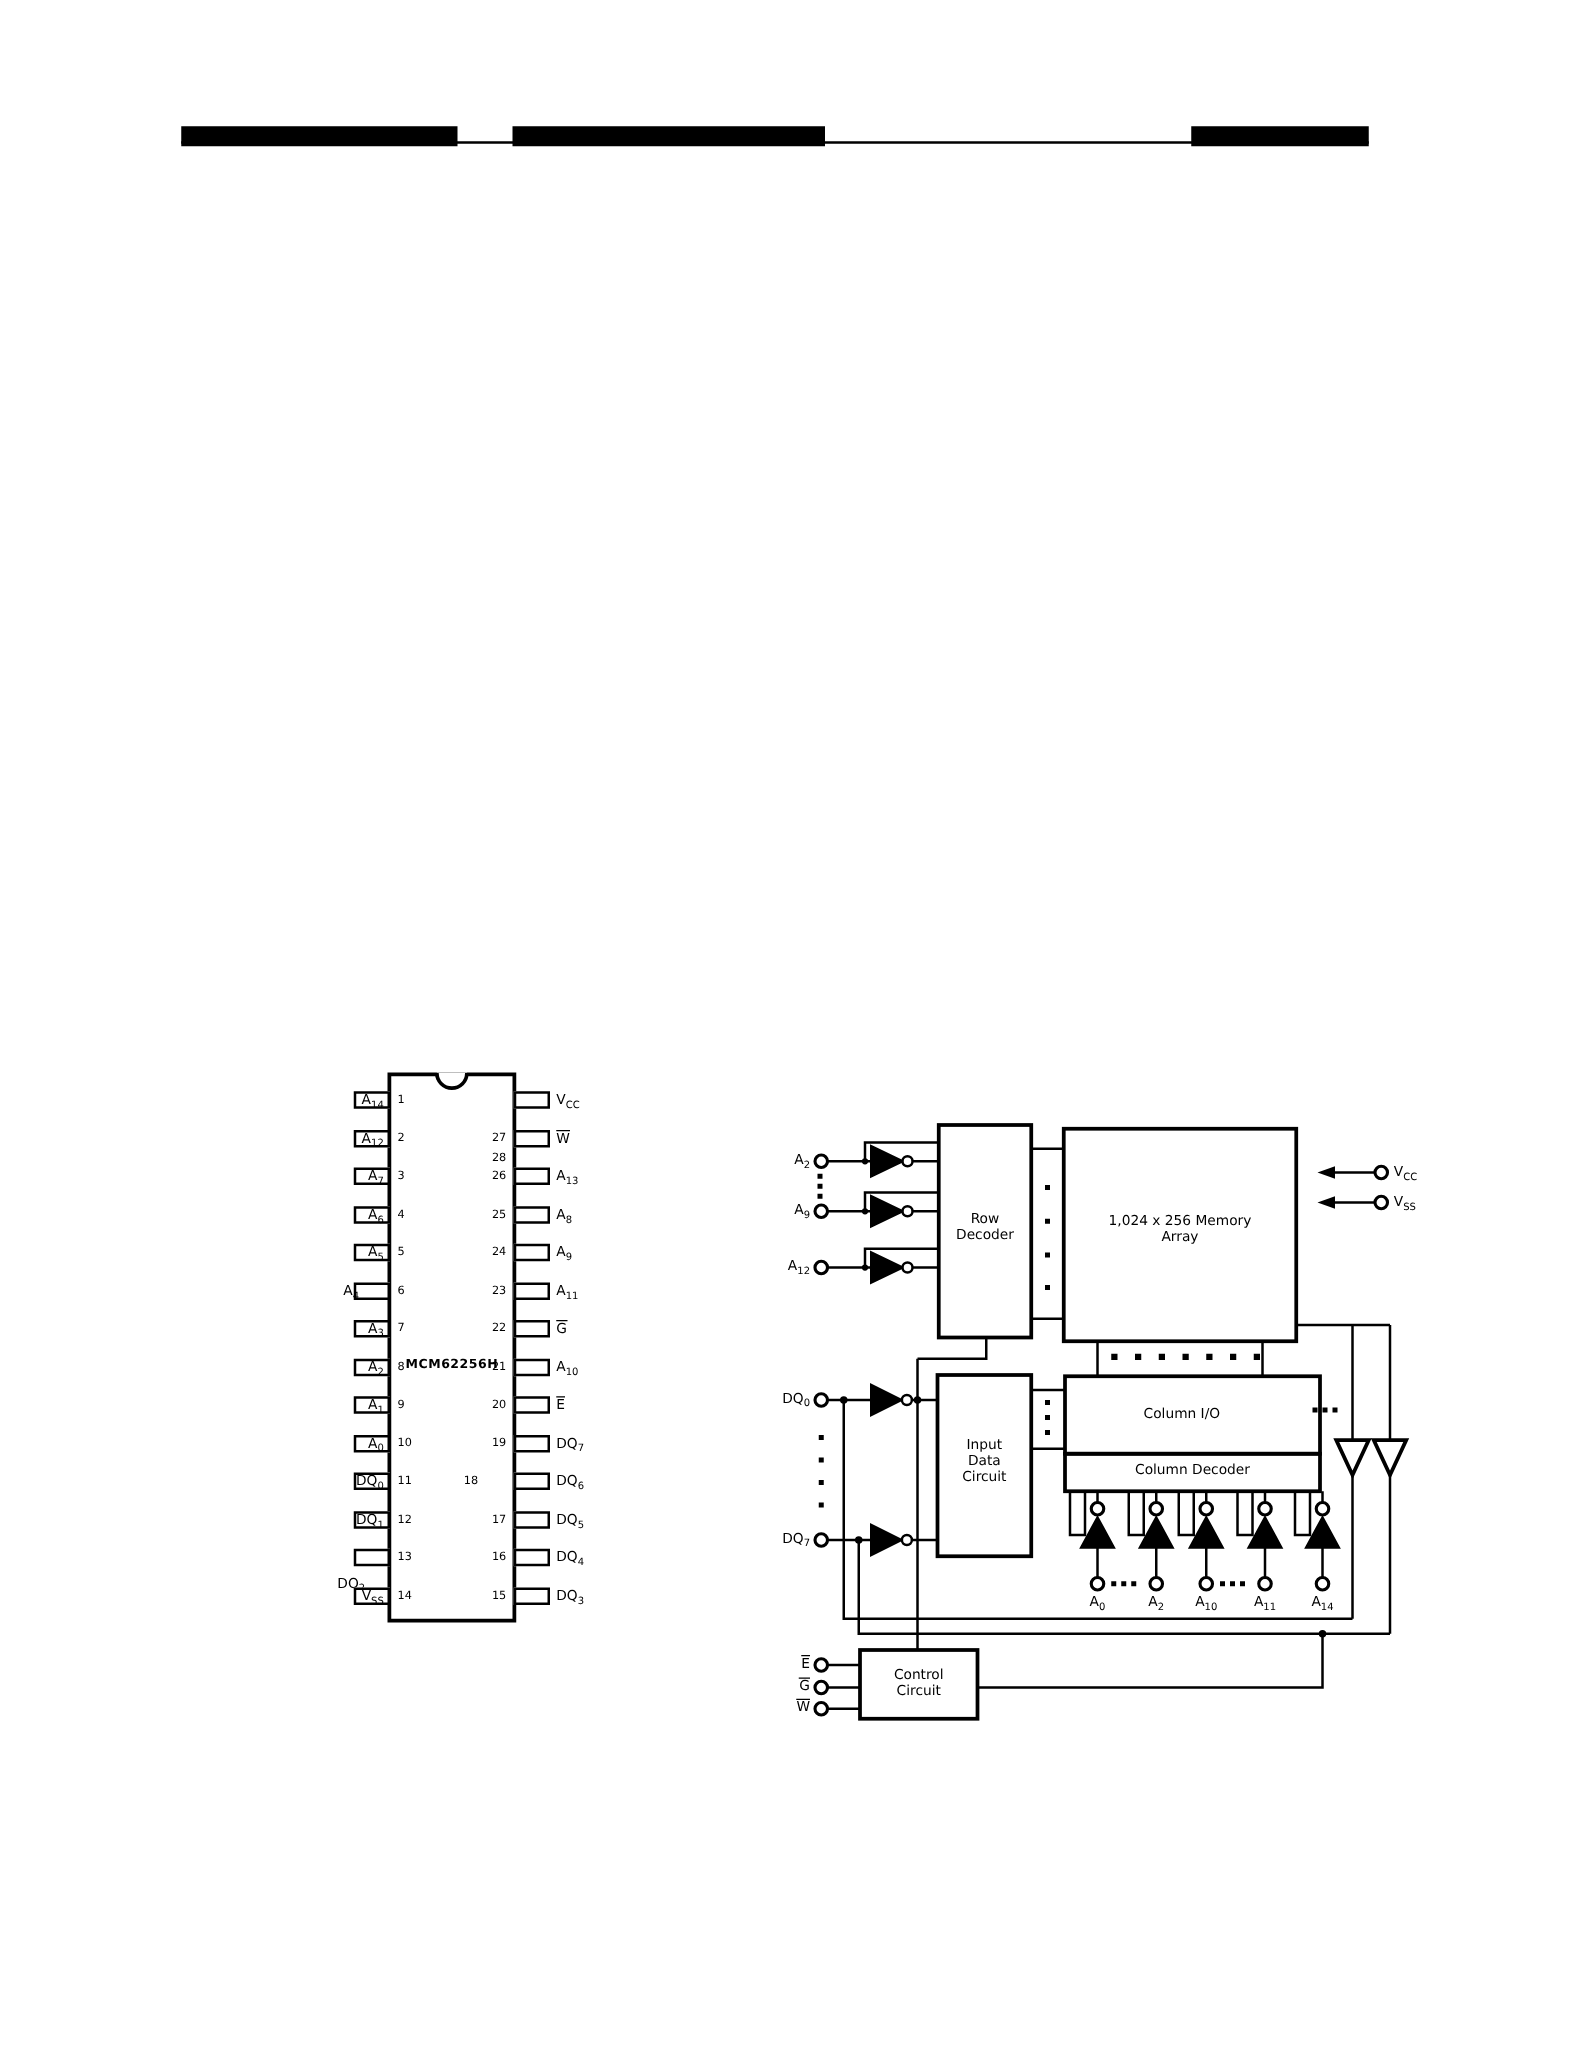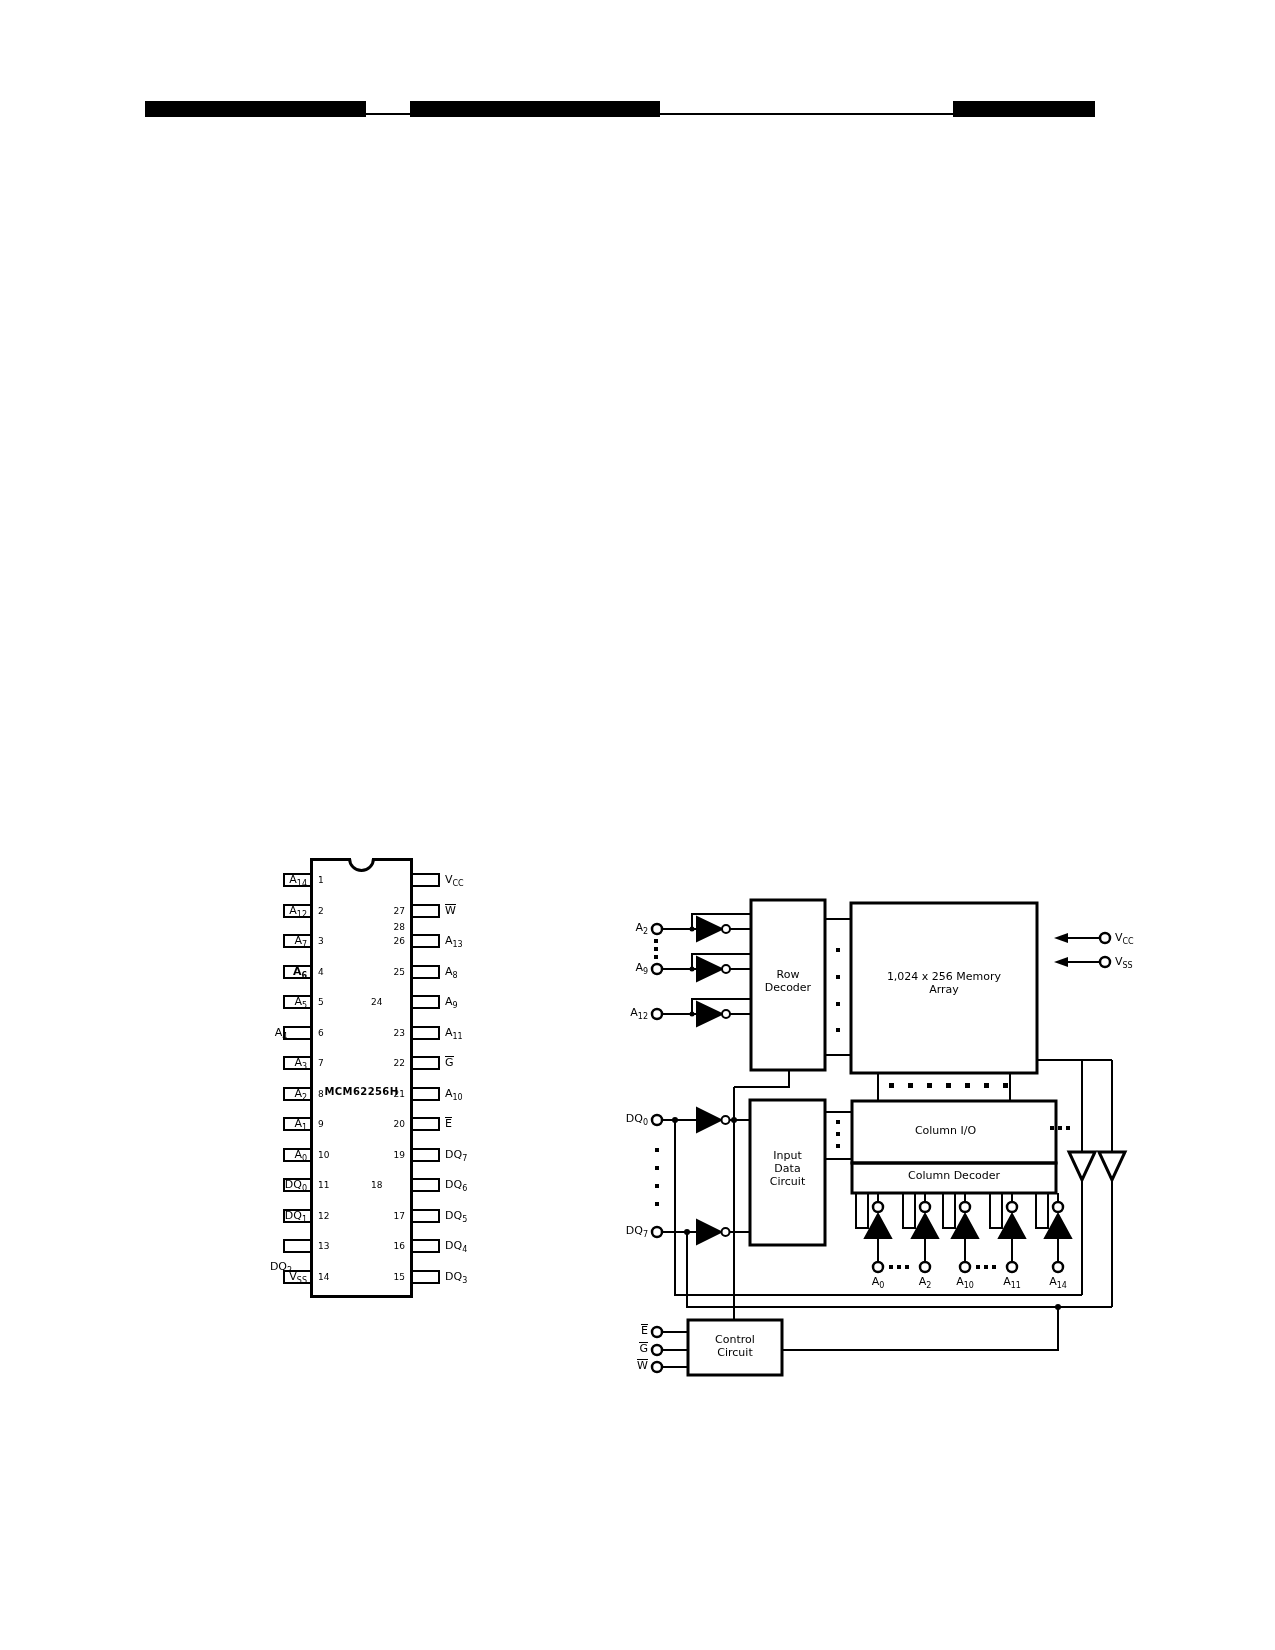--- a/index.html
+++ b/index.html
@@ -49,21 +49,21 @@
       <div class="pin-num" style="top: 25px; left: 63px;">1</div>
       <div class="pin-label" style="top: 23px; left: 0px; width: 52px; text-align: right;"><span><span>A</span><sub>14</sub></span></div>
       <div class="pin-stub" style="top: 53.5px; left: 28px;"></div>
       <div class="pin-num" style="top: 55.5px; left: 63px;">2</div>
       <div class="pin-label" style="top: 53.5px; left: 0px; width: 52px; text-align: right;"><span><span>A</span><sub>12</sub></span></div>
       <div class="pin-stub" style="top: 84px; left: 28px;"></div>
       <div class="pin-num" style="top: 86px; left: 63px;">3</div>
       <div class="pin-label" style="top: 84px; left: 0px; width: 52px; text-align: right;"><span><span>A</span><sub>7</sub></span></div>
       <div class="pin-stub" style="top: 114.5px; left: 28px;"></div>
       <div class="pin-num" style="top: 116.5px; left: 63px;">4</div>
-      <div class="pin-label" style="top: 114.5px; left: 0px; width: 52px; text-align: right; font-weight: bold;"><span><span>A</span><sub>6</sub></span></div>
+      <div class="pin-label" style="top: 114.5px; left: 0px; width: 52px; text-align: right;"><span><span>A</span><sub>6</sub></span></div>
       <div class="pin-stub" style="top: 145px; left: 28px;"></div>
       <div class="pin-num" style="top: 147px; left: 63px;">5</div>
       <div class="pin-label" style="top: 145px; left: 0px; width: 52px; text-align: right;"><span><span>A</span><sub>5</sub></span></div>
       <div class="pin-stub" style="top: 175.5px; left: 28px;"></div>
       <div class="pin-num" style="top: 177.5px; left: 63px;">6</div>
       <div class="pin-label" style="top: 175.5px; left: 0px; width: 52px; text-align: center;"><span><span>A</span><sub>4</sub></span></div>
       <div class="pin-stub" style="top: 206px; left: 28px;"></div>
       <div class="pin-num" style="top: 208px; left: 63px;">7</div>
       <div class="pin-label" style="top: 206px; left: 0px; width: 52px; text-align: right;"><span><span>A</span><sub>3</sub></span></div>
       <div class="pin-stub" style="top: 236.5px; left: 28px;"></div>
@@ -93,21 +93,21 @@
       <div class="pin-stub" style="top: 53.5px; left: 156px;"></div>
       <div class="pin-num" style="top: 55.5px; left: 116px; width: 34px; text-align: right;">27</div>
       <div class="pin-label" style="top: 53.5px; left: 190px;"><span><span class="ovl">W</span></span></div>
       <div class="pin-stub" style="top: 84px; left: 156px;"></div>
       <div class="pin-num" style="top: 86px; left: 116px; width: 34px; text-align: right;">26</div>
       <div class="pin-label" style="top: 84px; left: 190px;"><span><span>A</span><sub>13</sub></span></div>
       <div class="pin-stub" style="top: 114.5px; left: 156px;"></div>
       <div class="pin-num" style="top: 116.5px; left: 116px; width: 34px; text-align: right;">25</div>
       <div class="pin-label" style="top: 114.5px; left: 190px;"><span><span>A</span><sub>8</sub></span></div>
       <div class="pin-stub" style="top: 145px; left: 156px;"></div>
-      <div class="pin-num" style="top: 147px; left: 116px; width: 34px; ">24</div>
+      <div class="pin-num" style="top: 147px; left: 116px; width: 34px; text-align: right;">24</div>
       <div class="pin-label" style="top: 145px; left: 190px;"><span><span>A</span><sub>9</sub></span></div>
       <div class="pin-stub" style="top: 175.5px; left: 156px;"></div>
       <div class="pin-num" style="top: 177.5px; left: 116px; width: 34px; text-align: right;">23</div>
       <div class="pin-label" style="top: 175.5px; left: 190px;"><span><span>A</span><sub>11</sub></span></div>
       <div class="pin-stub" style="top: 206px; left: 156px;"></div>
       <div class="pin-num" style="top: 208px; left: 116px; width: 34px; text-align: right;">22</div>
       <div class="pin-label" style="top: 206px; left: 190px;"><span><span class="ovl">G</span></span></div>
       <div class="pin-stub" style="top: 236.5px; left: 156px;"></div>
       <div class="pin-num" style="top: 238.5px; left: 116px; width: 34px; text-align: right;">21</div>
       <div class="pin-label" style="top: 236.5px; left: 190px;"><span><span>A</span><sub>10</sub></span></div>

